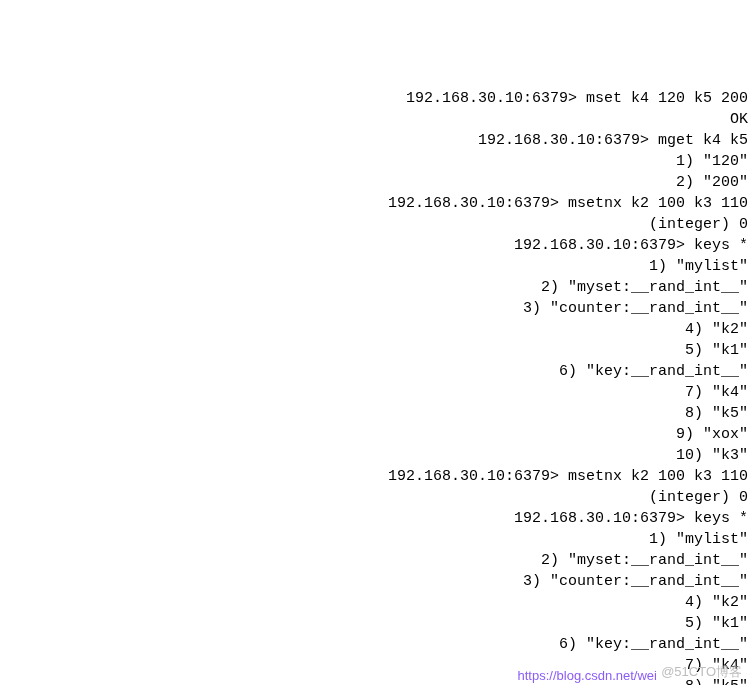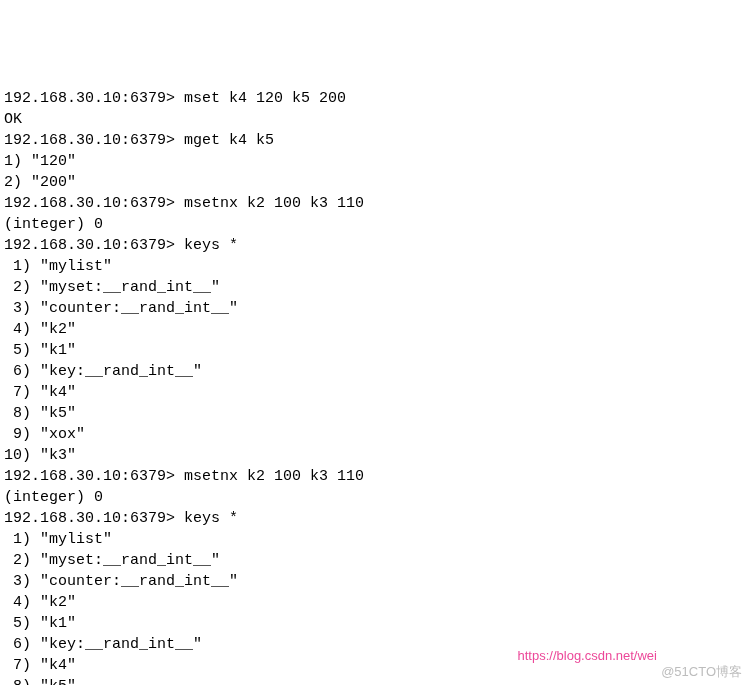--- a/index.html
+++ b/index.html
@@ -7,34 +7,35 @@
       padding: 4px;
       font-family: Consolas, "Courier New", monospace;
       font-size: 15px;
       color: #000;
       background: #fff;
       white-space: pre;
       line-height: 1.4;
     }
     .line {
       display: block;
+      text-align: right;
     }
     .watermark {
       position: absolute;
       right: 10px;
       color: #ccc;
       font-size: 13px;
       font-family: sans-serif;
       pointer-events: none;
     }
   </style>
 </head>
 <body>
 
 
 
 <div id="terminal"><div class="line">192.168.30.10:6379&gt; mset k4 120 k5 200</div><div class="line">OK</div><div class="line">192.168.30.10:6379&gt; mget k4 k5</div><div class="line">1) "120"</div><div class="line">2) "200"</div><div class="line">192.168.30.10:6379&gt; msetnx k2 100 k3 110</div><div class="line">(integer) 0</div><div class="line">192.168.30.10:6379&gt; keys *</div><div class="line"> 1) "mylist"</div><div class="line"> 2) "myset:__rand_int__"</div><div class="line"> 3) "counter:__rand_int__"</div><div class="line"> 4) "k2"</div><div class="line"> 5) "k1"</div><div class="line"> 6) "key:__rand_int__"</div><div class="line"> 7) "k4"</div><div class="line"> 8) "k5"</div><div class="line"> 9) "xox"</div><div class="line">10) "k3"</div><div class="line">192.168.30.10:6379&gt; msetnx k2 100 k3 110</div><div class="line">(integer) 0</div><div class="line">192.168.30.10:6379&gt; keys *</div><div class="line"> 1) "mylist"</div><div class="line"> 2) "myset:__rand_int__"</div><div class="line"> 3) "counter:__rand_int__"</div><div class="line"> 4) "k2"</div><div class="line"> 5) "k1"</div><div class="line"> 6) "key:__rand_int__"</div><div class="line"> 7) "k4"</div><div class="line"> 8) "k5"</div></div>
 
-<span class="watermark" style="bottom:20px; right:95px; color:#ec4899;">https://blog.csdn.net/wei</span>
+<span class="watermark" style="bottom:0; right:95px; color:#8b5cf6;">https://blog.csdn.net/wei</span>
 <span class="watermark" style="bottom:4px; color:#bdbdbd;margin-left:14px;">@51CTO博客</span>
 
 
 
 
 </body></html>

